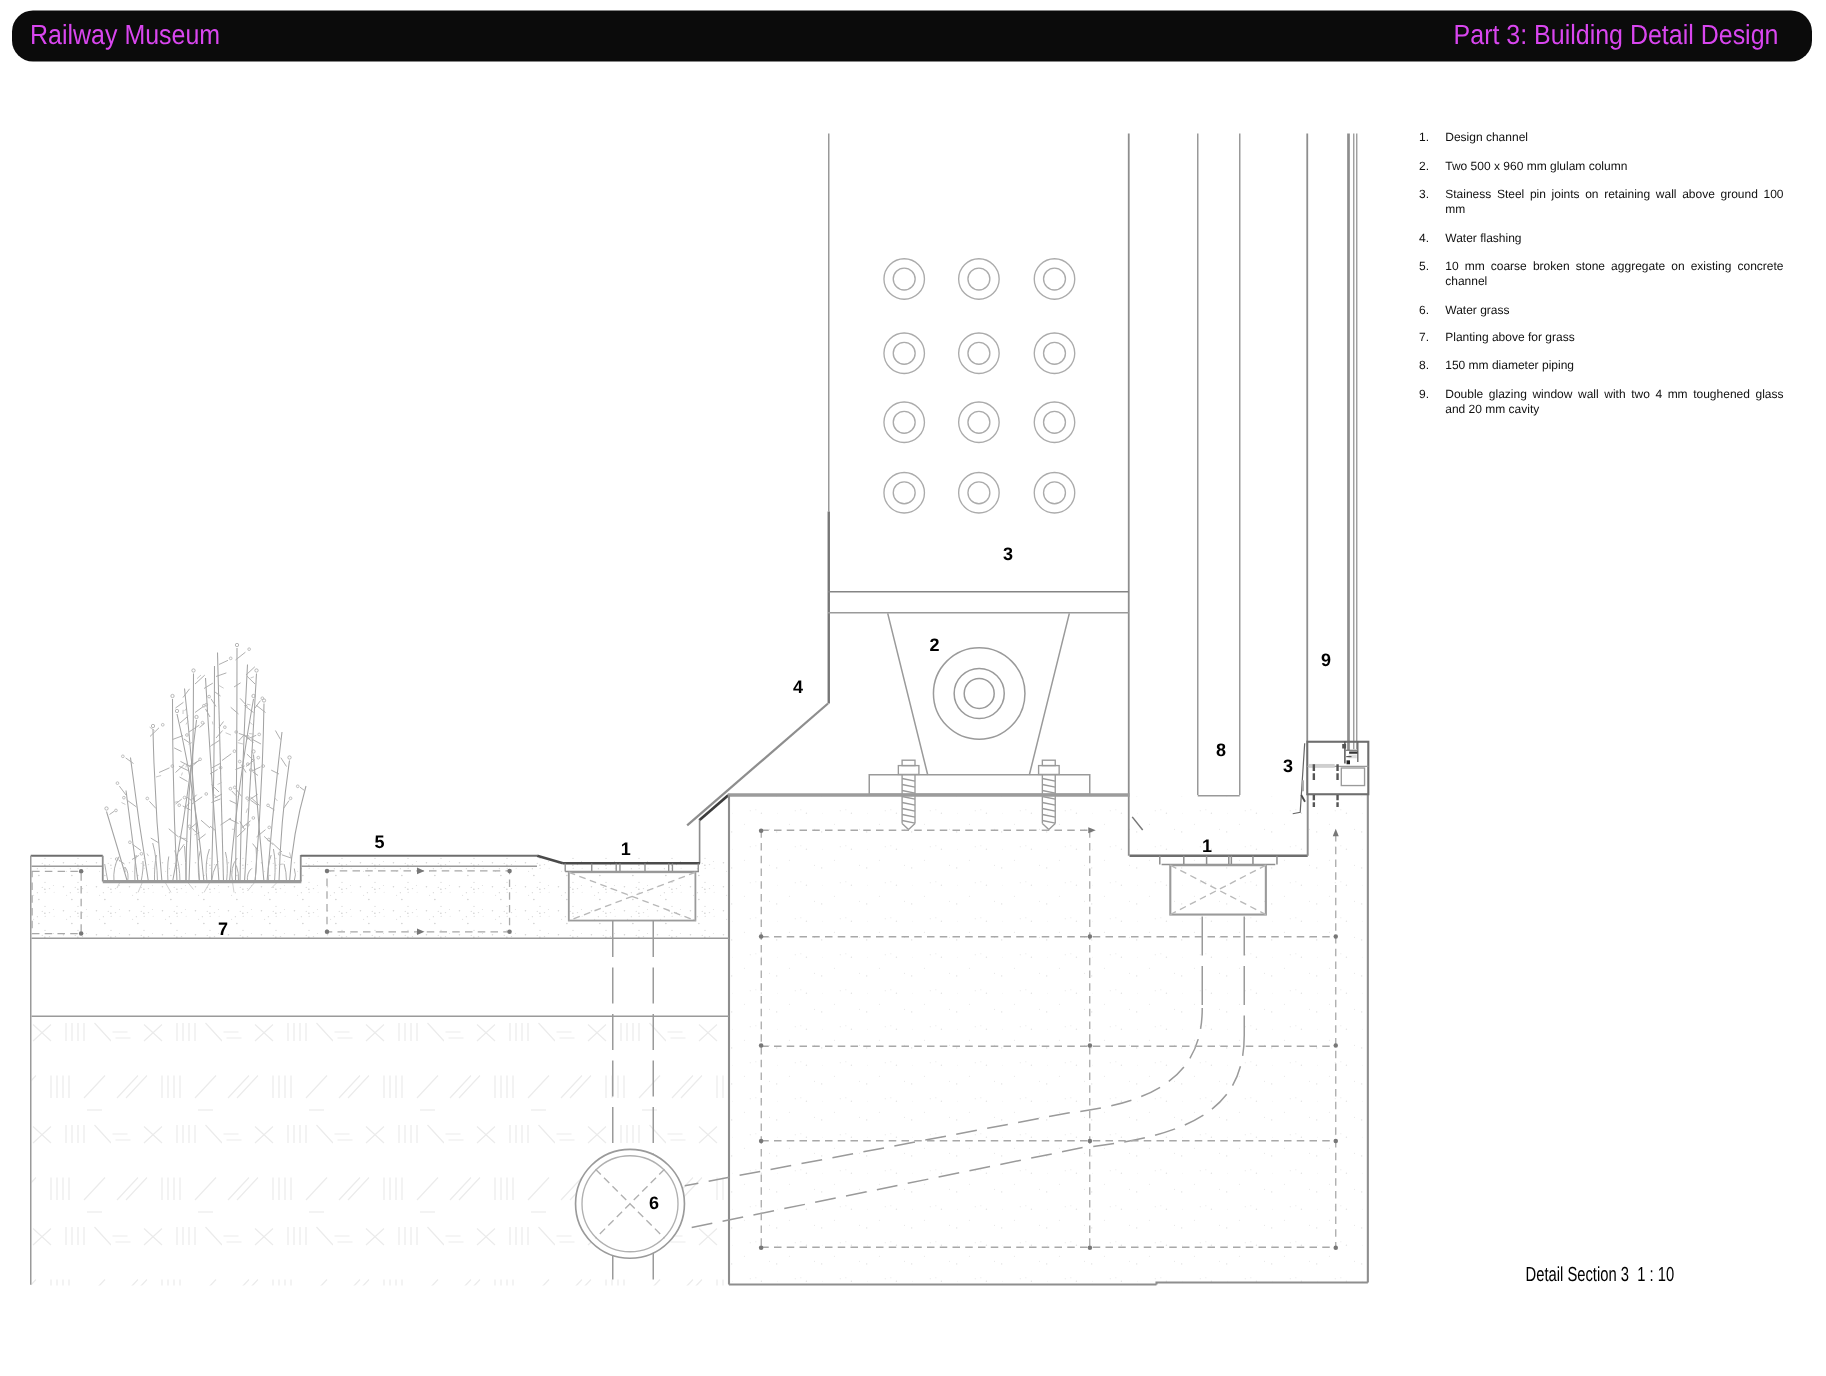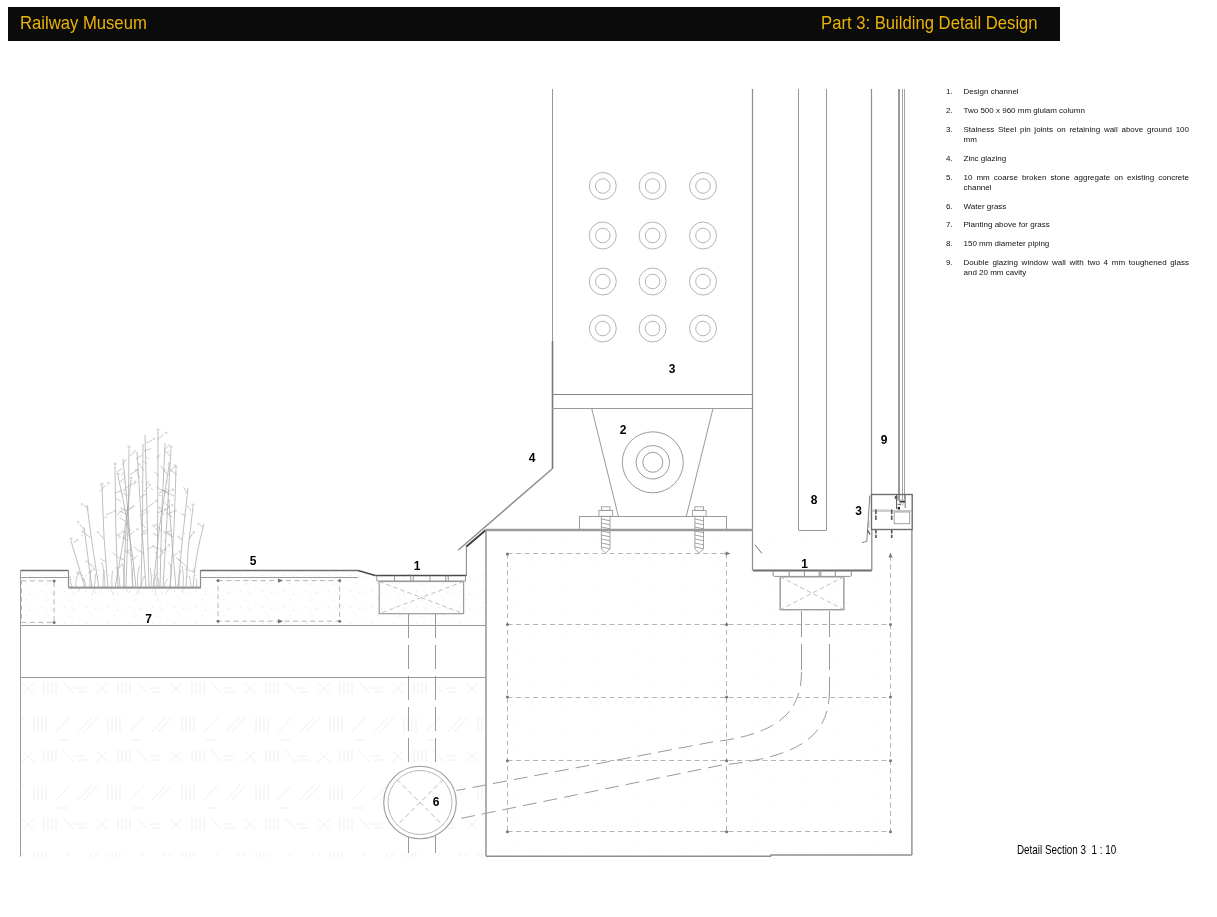--- a/index.html
+++ b/index.html
@@ -1,19 +1,19 @@
 <!DOCTYPE html>
 <html><head>
 <meta charset="utf-8">
 <style>
   html,body { margin:0; padding:0; background:#ffffff; }
   body { width:1217px; height:917px; position:relative; overflow:hidden;
          font-family:"Liberation Sans", sans-serif; }
-  .hdr { position:absolute; left:8px; top:7px; width:1052px; height:34px;
-          background:#0b0b0b; color:#eab308; }
+  .hdr { position:absolute; left:8px; top:7px; width:1200px; height:34px;
+          background:#0b0b0b; color:#d946ef;border-radius:14px; }
   .hdr .l { position:absolute; left:12px; top:5px; font-size:18.5px; transform:scaleX(0.9); transform-origin:0 0; white-space:nowrap; }
   .hdr .r { position:absolute; right:22px; top:5px; font-size:18.5px; transform:scaleX(0.9); transform-origin:100% 0; white-space:nowrap; }
   .legend { position:absolute; left:946px; top:86.9px; width:243px; font-size:8px;
              color:#101010; }
   .li { position:absolute; left:0; width:243px; display:flex; line-height:10px; }
   .li .n { width:17.5px; flex:none; }
   .li .t { width:225.5px; }
   .jl { text-align:justify; text-align-last:justify; }
   .cap { position:absolute; left:1017px; top:842.3px; font-size:13.5px; color:#000;
           transform:scaleX(0.73); transform-origin:0 0; white-space:nowrap; }
@@ -556,21 +556,21 @@
   <div class="li" style="top:37.7px">
       <span class="n">3.</span>
       <span class="t">
         <div class="jl">Stainess Steel pin joints on retaining wall above ground 100</div>
         <div>mm</div>
       </span>
     </div>
 
   <div class="li" style="top:66.7px">
       <span class="n">4.</span>
-      <span class="t">Zinc glazing</span>
+      <span class="t">Water flashing</span>
     </div>
 
   <div class="li" style="top:85.7px">
       <span class="n">5.</span>
       <span class="t">
         <div class="jl">10 mm coarse broken stone aggregate on existing concrete</div>
         <div>channel</div>
       </span>
     </div>
 

